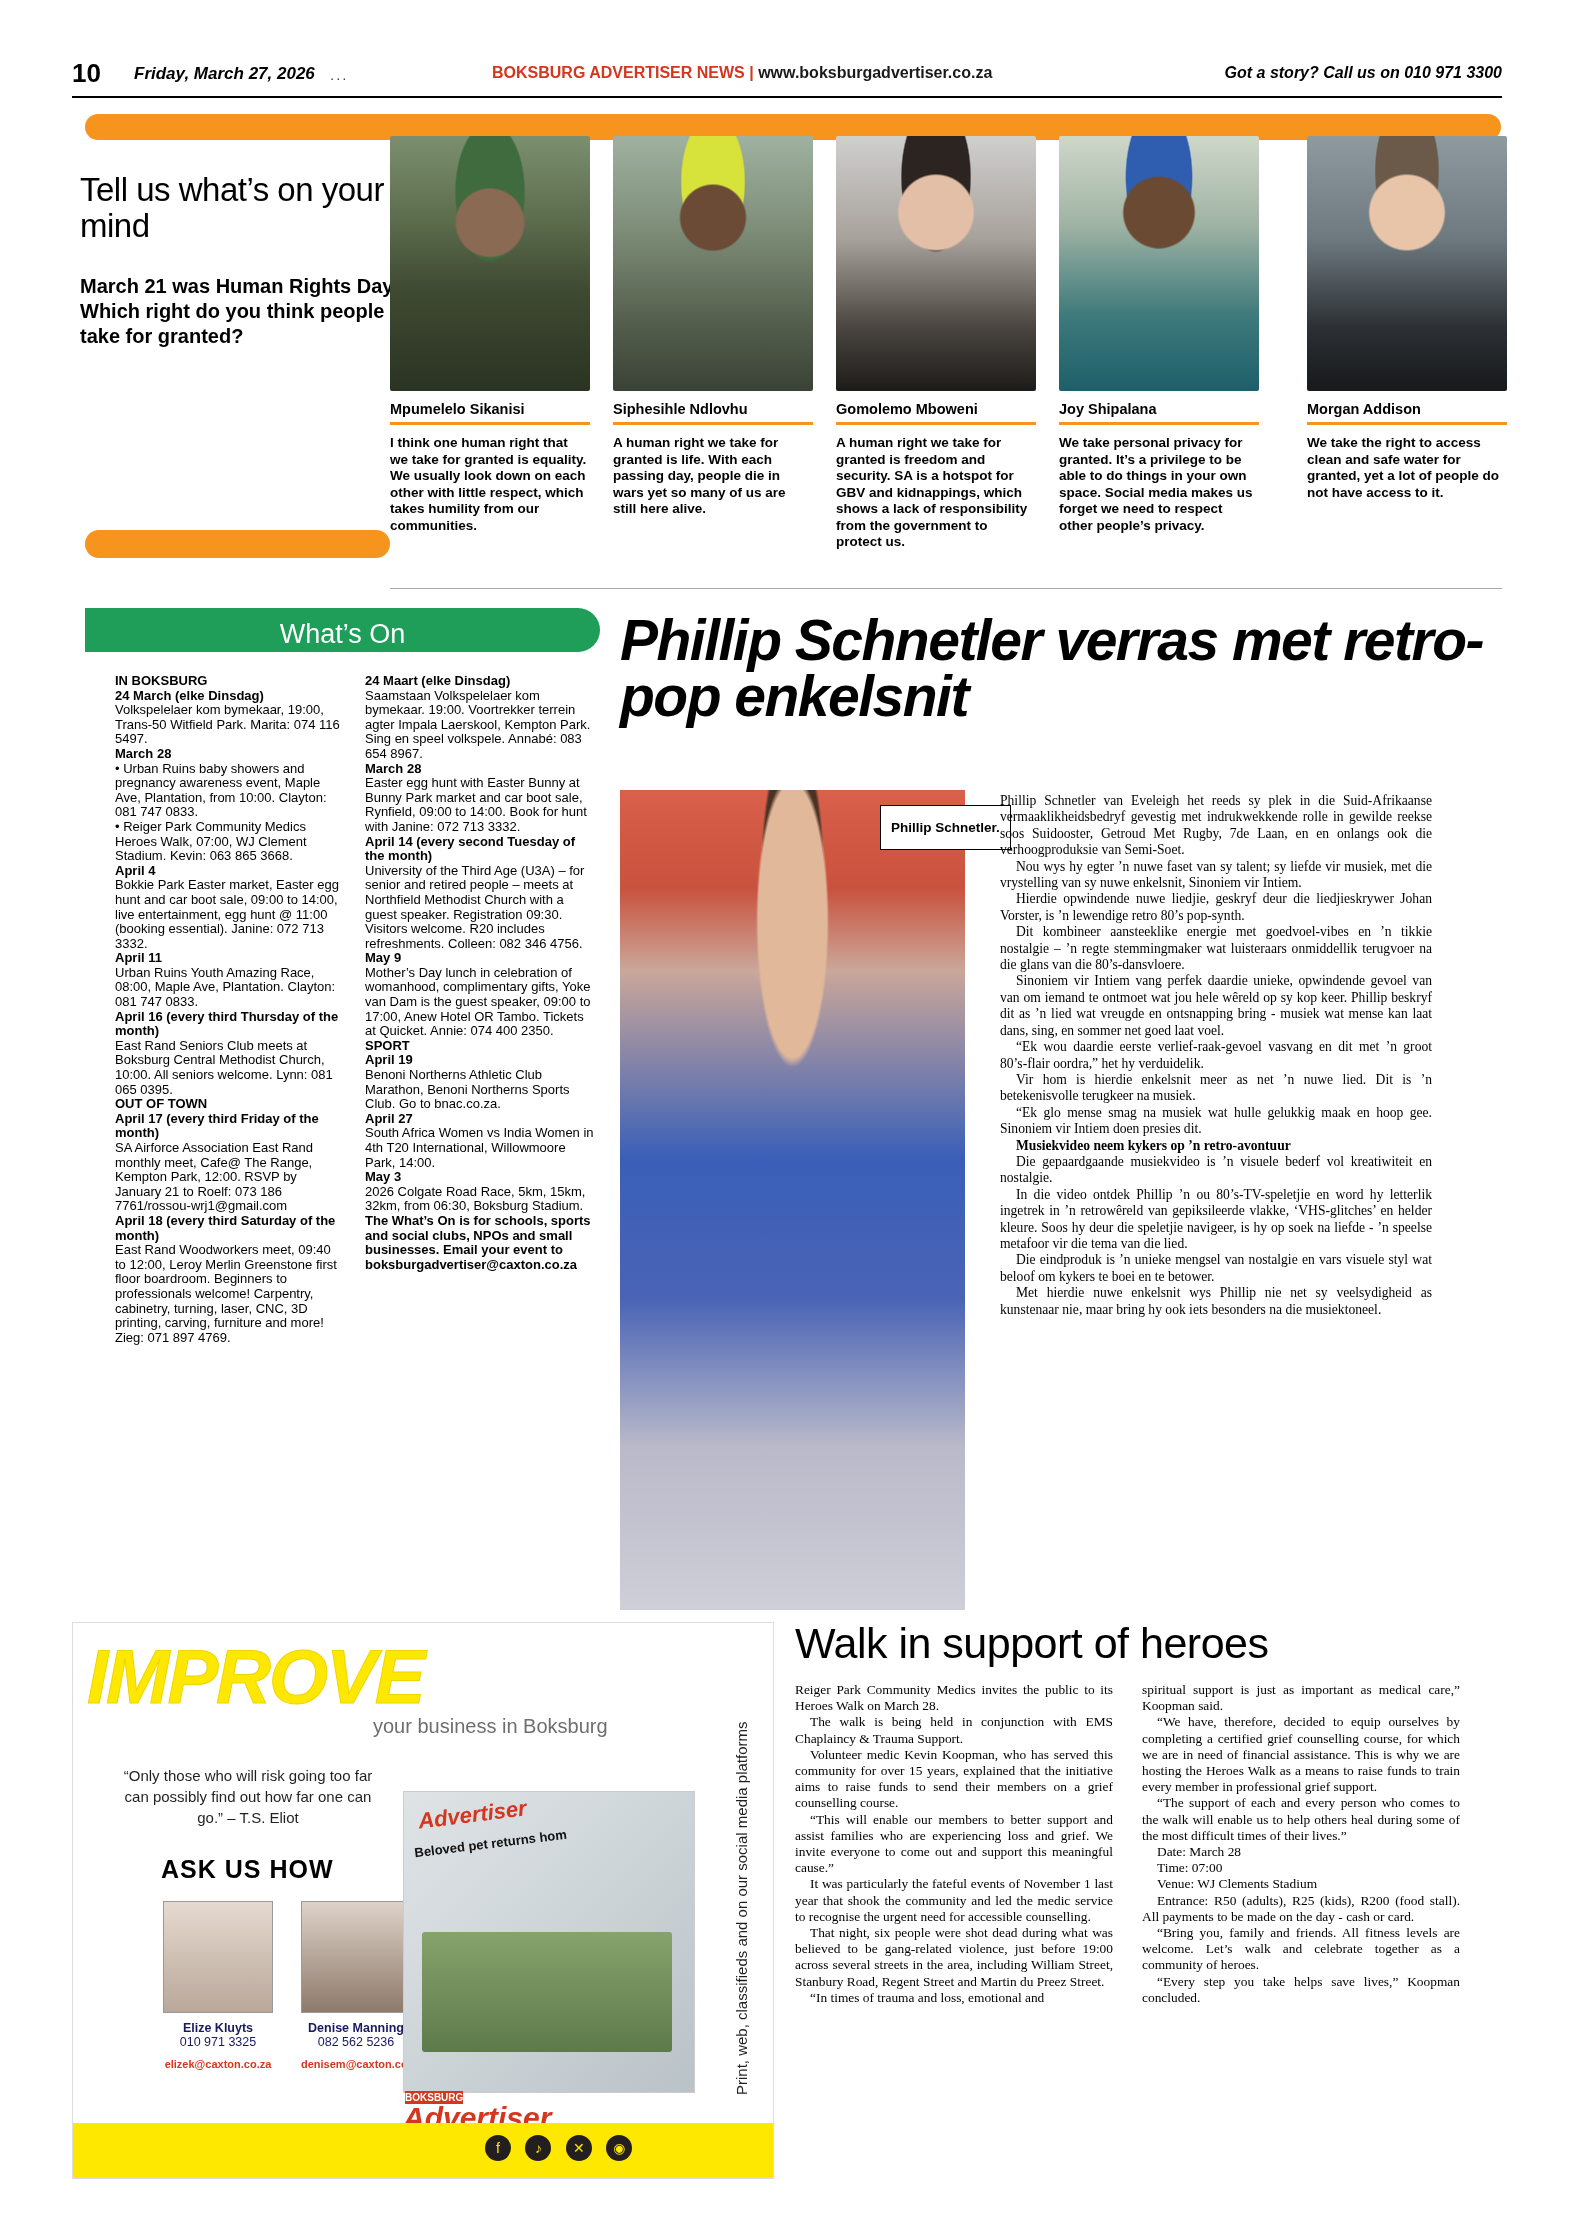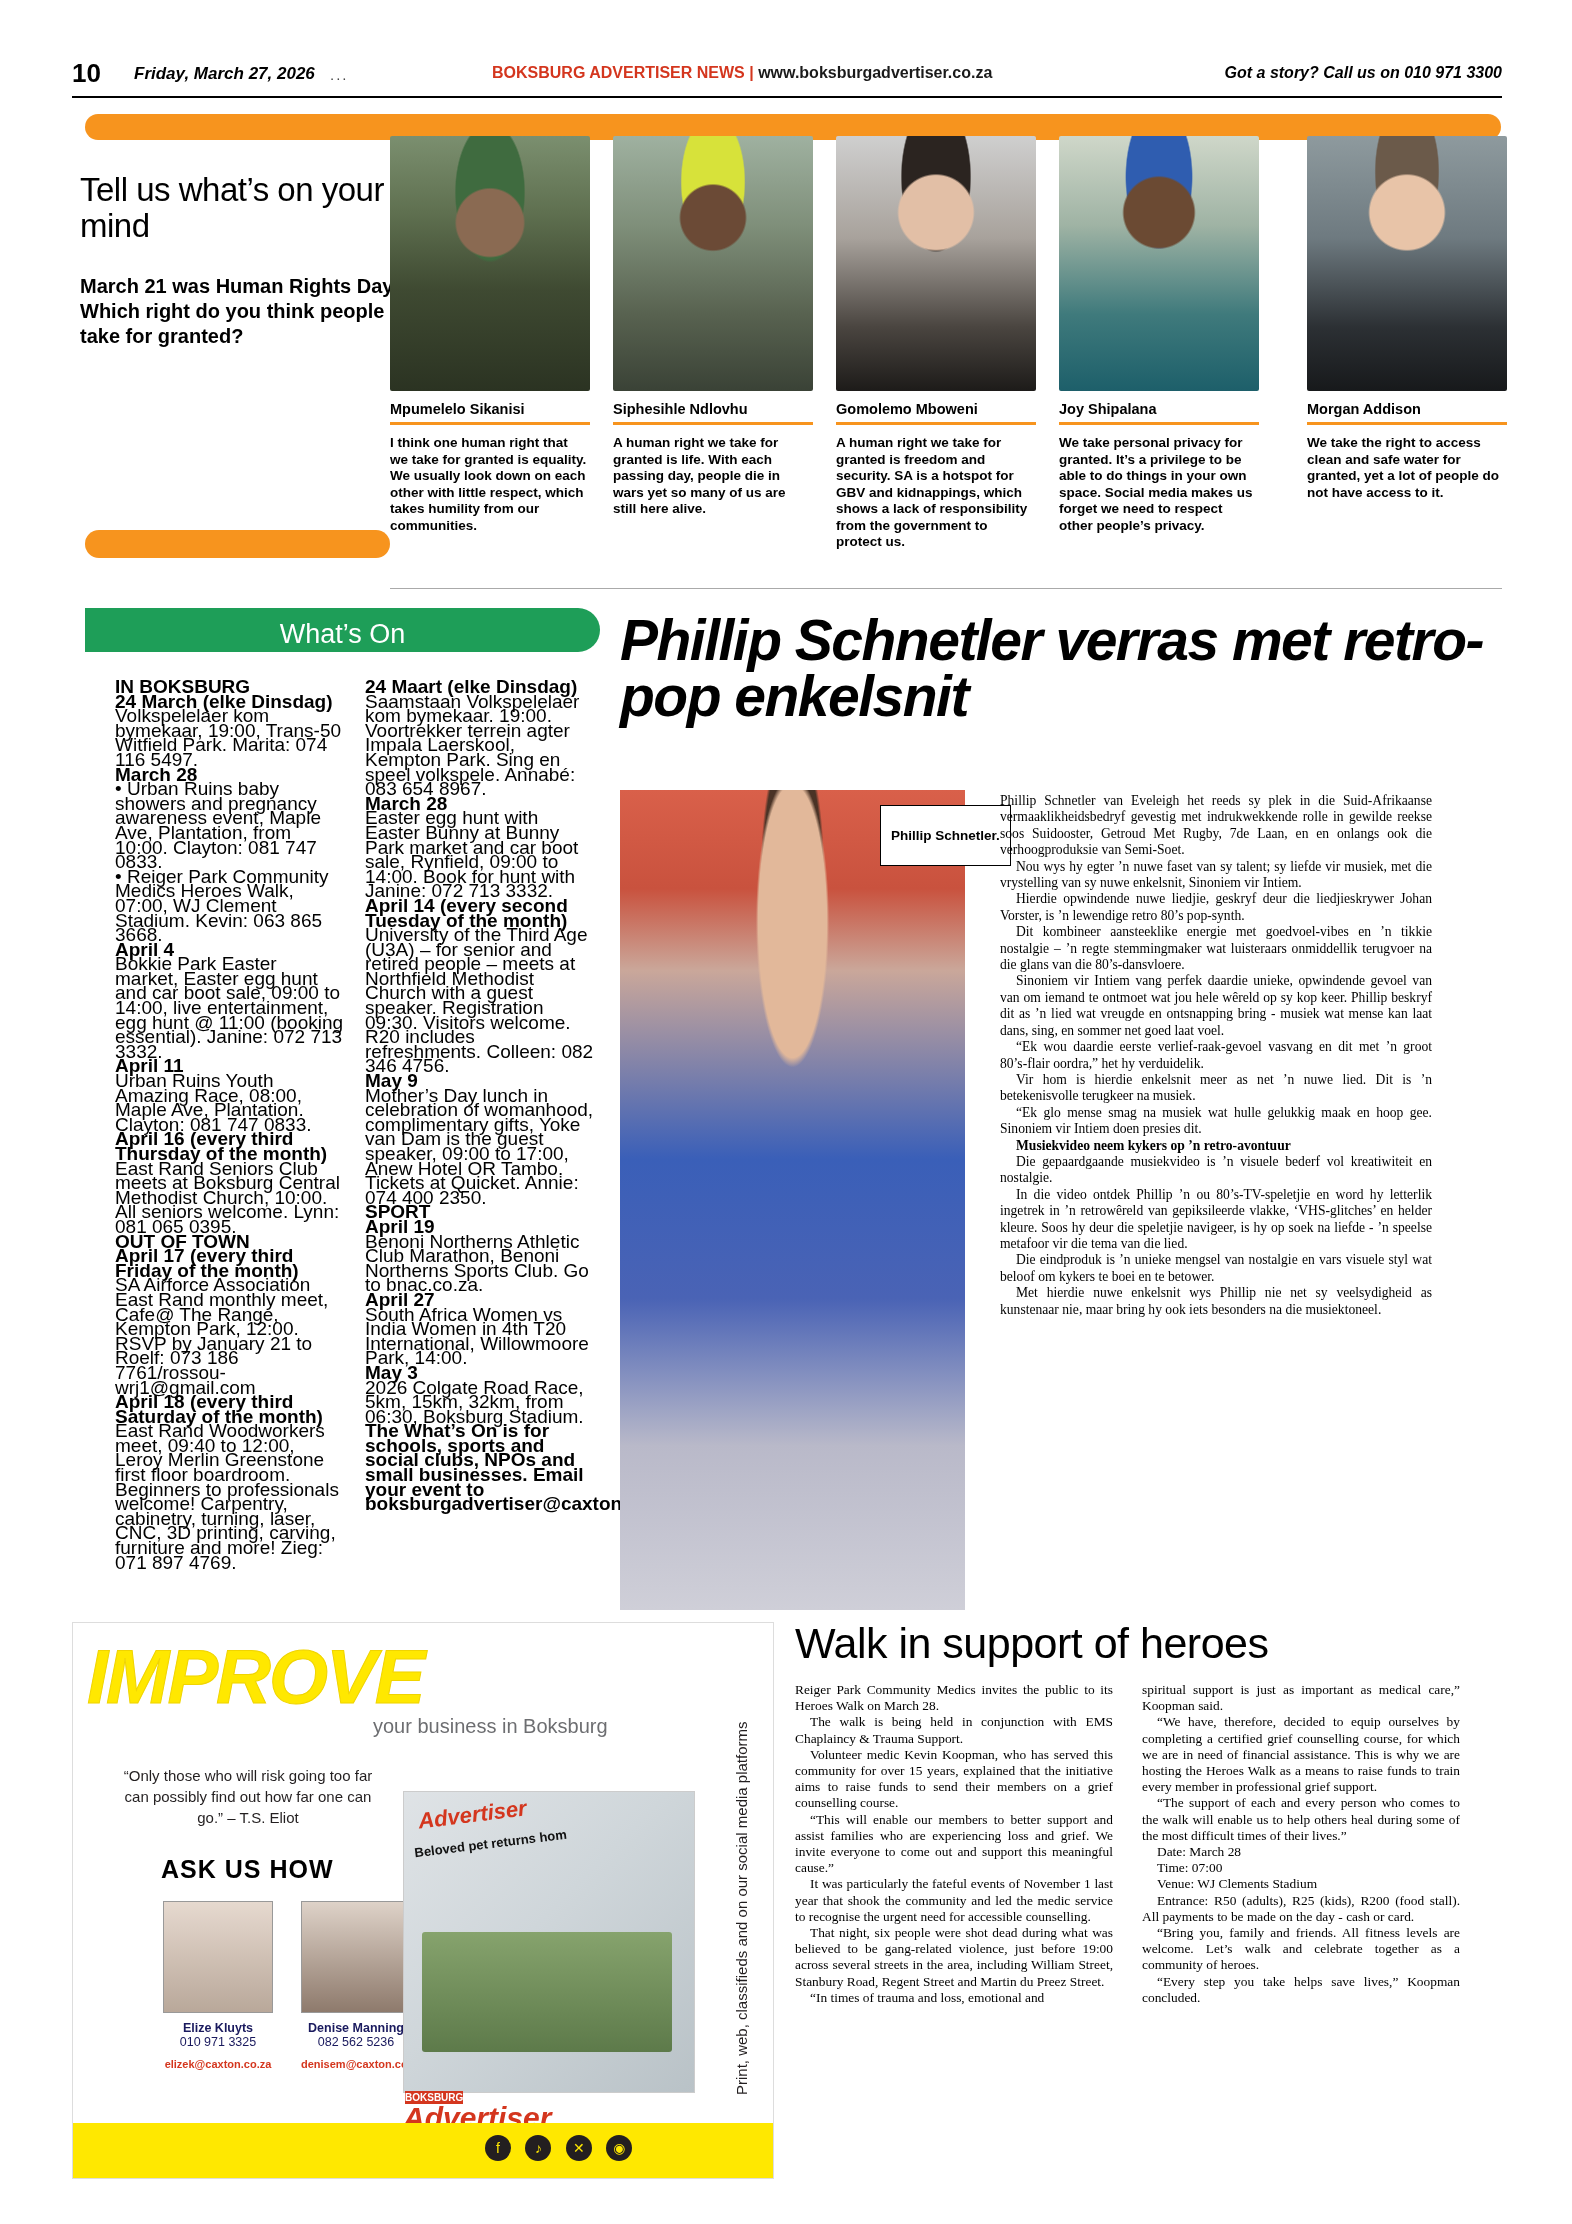--- a/index.html
+++ b/index.html
@@ -37,30 +37,30 @@
   .vox .name{font-size:14.5px;font-weight:bold;margin-top:10px;}
   .vox .uline{width:200px;height:3px;background:#f7941e;margin-top:5px;}
   .vox .quote{font-size:13.5px;line-height:16.5px;font-weight:bold;margin-top:10px;width:198px;}
   .vox1{left:390px;} .vox2{left:613px;} .vox3{left:836px;} .vox4{left:1059px;} .vox5{left:1282px;margin-left:25px;}
 
   .rule-mid{position:absolute;left:390px;top:588px;width:1112px;height:1px;background:#aaa;}
 
   
   .whatson-head{position:absolute;left:85px;top:608px;width:515px;height:44px;background:#1e9e58;border-radius:0 26px 26px 0;}
   .whatson-head span{display:block;text-align:center;color:#fff;font-size:27px;line-height:52px;}
-  .wo-cols{position:absolute;left:115px;top:674px;width:490px;font-size:19px;line-height:14.6px;margin-top:6px;}
+  .wo-cols{position:absolute;left:115px;top:674px;width:490px;font-size:13px;line-height:14.6px;}
   .wo-col{width:230px;float:left;}
   .wo-col.second{margin-left:20px;}
   .wo-col p{margin:0 0 0 0;}
   .wo-col .b{font-weight:bold;}
 
   
   .headline{position:absolute;left:620px;top:612px;width:880px;font-size:57px;line-height:56px;font-weight:bold;font-style:italic;letter-spacing:-1.5px;font-family:"Liberation Sans", sans-serif;}
   .phillip-photo{position:absolute;left:620px;top:790px;width:345px;height:820px;overflow:hidden;}
-  .caption-box{position:absolute;left:880px;top:805px;background:#fff;border:1px solid #000;padding:22px 10px;font-size:13.5px;font-weight:bold;}
+  .caption-box{position:absolute;left:880px;top:805px;background:#fff;border:1px solid #000;padding:14px 10px;font-size:13.5px;font-weight:bold;}
   .art-col{position:absolute;top:793px;width:432px;font-size:13.6px;line-height:16.4px;text-align:justify;font-family:"Liberation Serif", serif;}
   .art-col p{margin:0;text-indent:16px;}
   .art-col p.first{text-indent:0;}
   .art-col .bold{font-weight:bold;}
   .artcol1{left:1000px;}
 
   
   .ad{position:absolute;left:72px;top:1622px;width:700px;height:555px;background:#ffffff;border:1px solid #ddd;overflow:hidden;}
   .ad-improve{position:absolute;left:14px;top:10px;font-size:76px;font-weight:bold;font-style:italic;color:#ffe800;letter-spacing:-2px;-webkit-text-stroke:1px #f0d400;}
   .ad-sub{position:absolute;left:300px;top:92px;font-size:20px;color:#6d6e71;}

